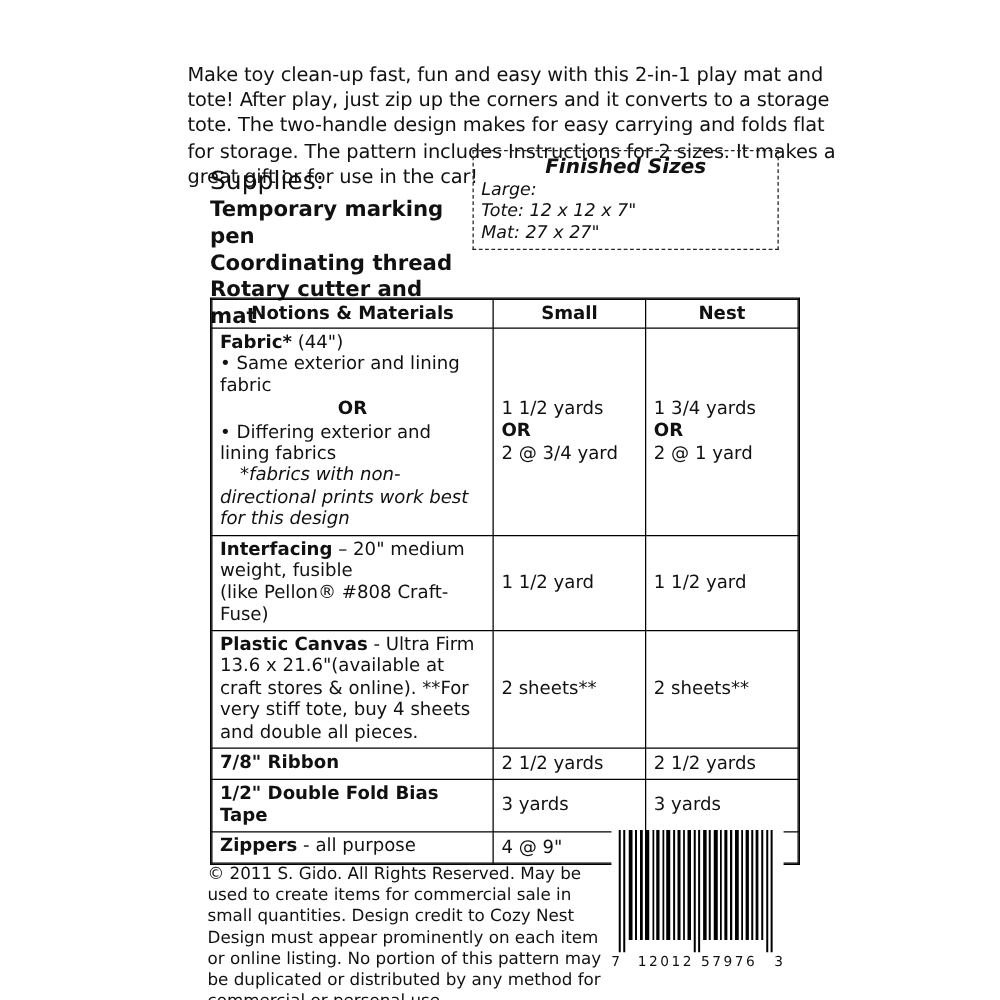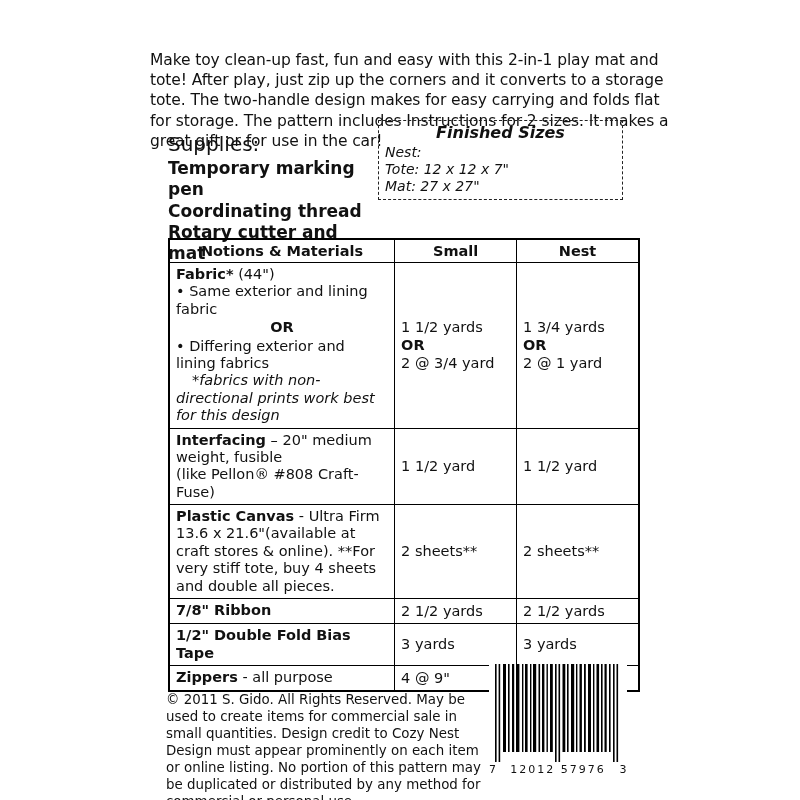--- a/index.html
+++ b/index.html
@@ -185,21 +185,21 @@
       <div>Temporary marking pen</div>
       <div>Coordinating thread</div>
       <div>Rotary cutter and mat</div>
     </div>
   </div>
 
   <div class="finished">
     <div class="finished-title">Finished Sizes</div>
     <div class="finished-cols">
       <div class="finished-col">
-        <div>Nest:</div>
+        <div>Large:</div>
         <div>Tote: 12 x 12 x 7"</div>
         <div>Mat:  27 x 27"</div>
       </div>
     </div>
   </div>
 
   <div class="table">
     <table class="mat">
       <colgroup>
         <col style="width:48%">

